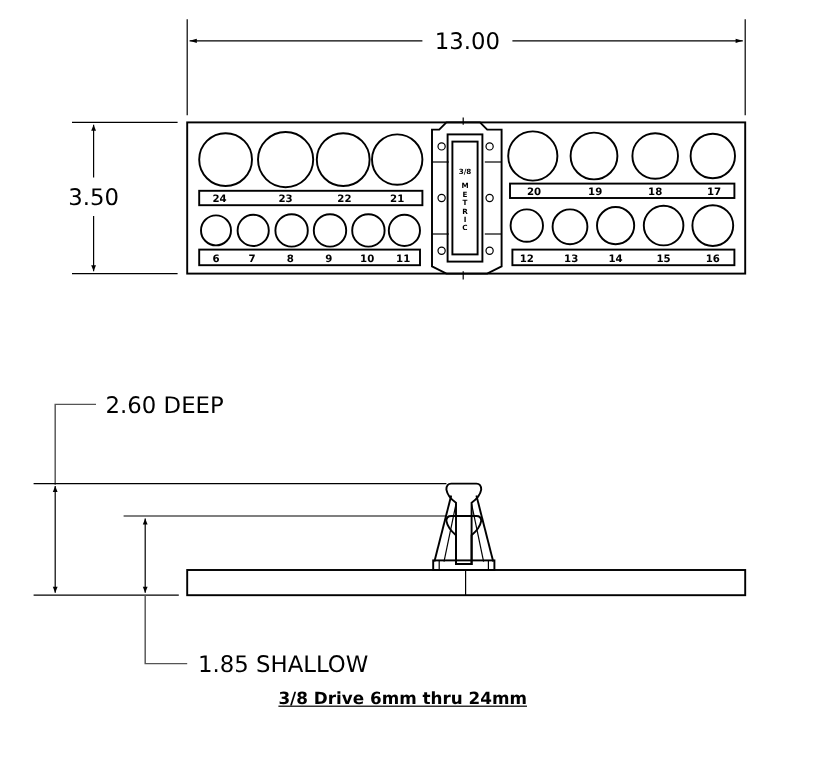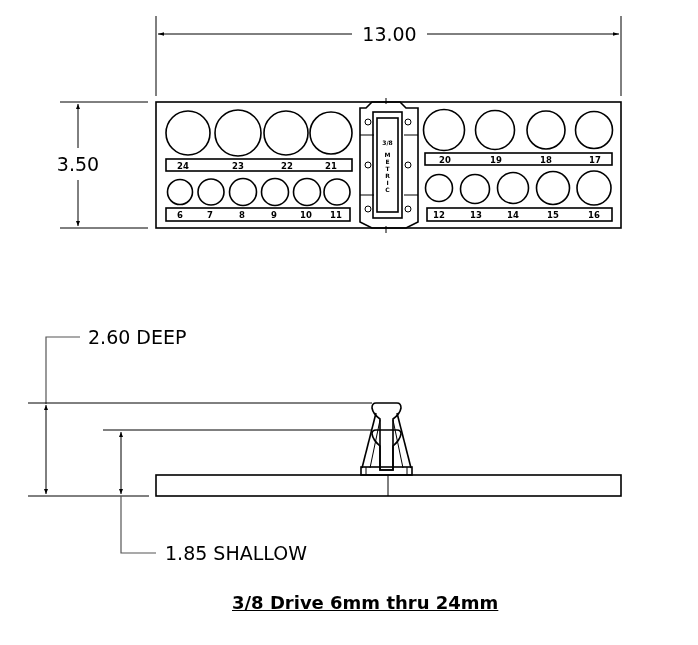--- a/index.html
+++ b/index.html
@@ -2,21 +2,21 @@
 <html><head>
 <meta charset="utf-8">
 <style>
   html, body { margin: 0; padding: 0; background: #ffffff; }
   body { width: 698px; height: 645px; position: relative; overflow: hidden;
          font-family: "DejaVu Sans", sans-serif; color: #000; }
   svg { position: absolute; left: 0; top: 0; }
   .dim-text { font-family: "DejaVu Sans", sans-serif; font-size: 19px; fill: #000; }
   .label-num { font-family: "DejaVu Sans", sans-serif; font-size: 8.5px; font-weight: bold; fill: #000; }
   .insert-text { font-family: "DejaVu Sans", sans-serif; font-size: 6px; font-weight: bold; fill: #000; }
-  .title { position: absolute; left: 232px; top: 592px; font-size: 18px; font-weight: bold;
+  .title { position: absolute; left: 232px; top: 575px; font-size: 14px; font-weight: bold;
            text-decoration: underline; font-family: "DejaVu Sans", sans-serif; white-space: nowrap; }
   .thin { stroke: #000; stroke-width: 1; fill: none; }
   .thick { stroke: #000; stroke-width: 1.6; fill: none; }
   .grey { stroke: #555; stroke-width: 1.2; fill: none; }
 </style>
 </head>
 <body>
 
 <svg width="698" height="645" viewBox="0 0 698 645">
   <defs>

